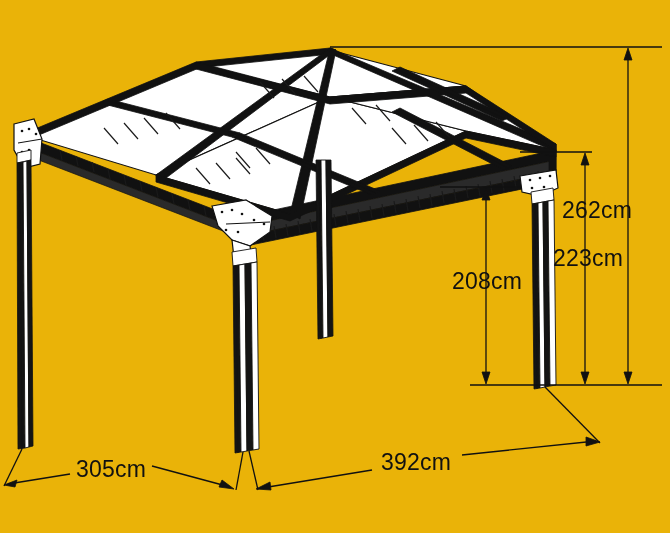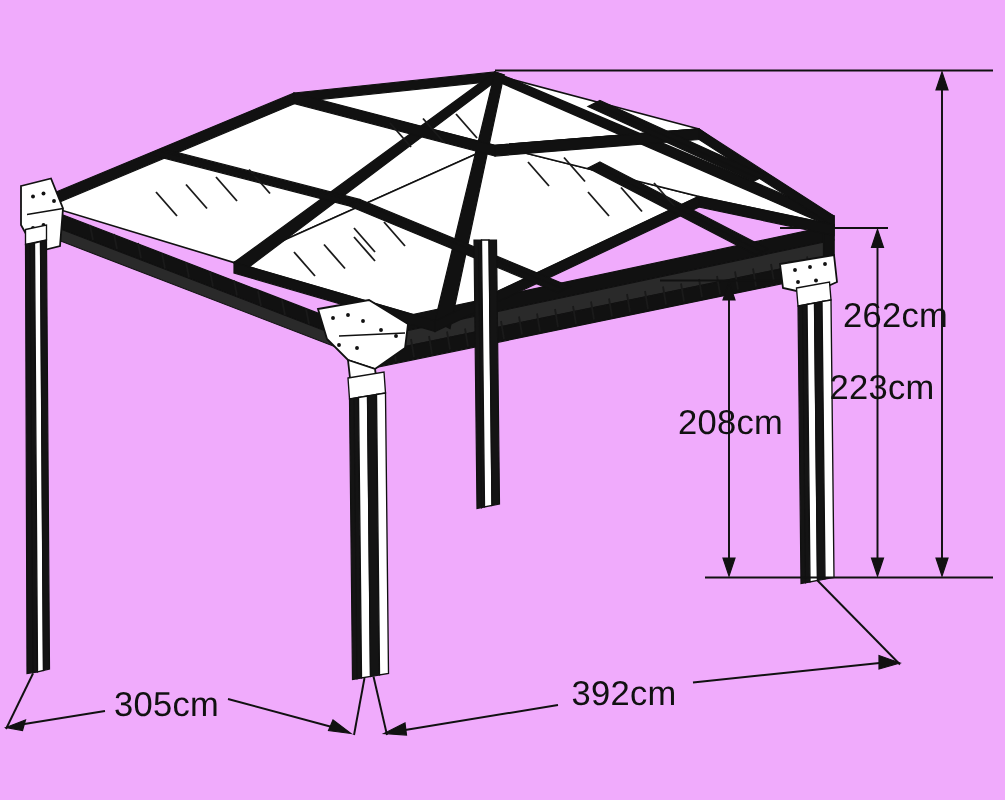--- a/index.html
+++ b/index.html
@@ -10,21 +10,21 @@
   body {
     width: 670px;
     height: 533px;
     font-family: "Liberation Sans", sans-serif;
     overflow: hidden;
   }
   #drawing-root {
     position: relative;
     width: 670px;
     height: 533px;
-    background: #f0abfc;
+    background: #eab308;
   }
   svg#technical-drawing {
     display: block;
     width: 670px;
     height: 533px;
   }
   .dim-text {
     font-family: "Liberation Sans", sans-serif;
     font-size: 23px;
     fill: #111111;

